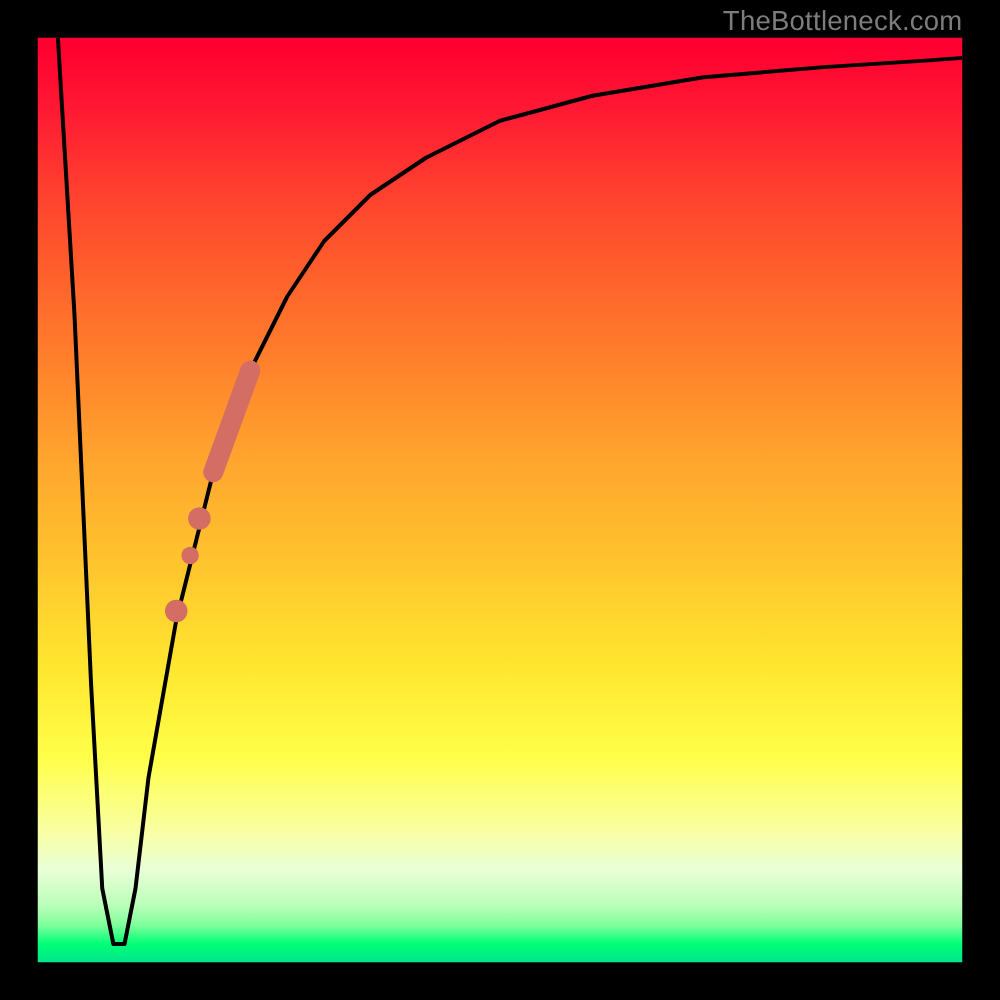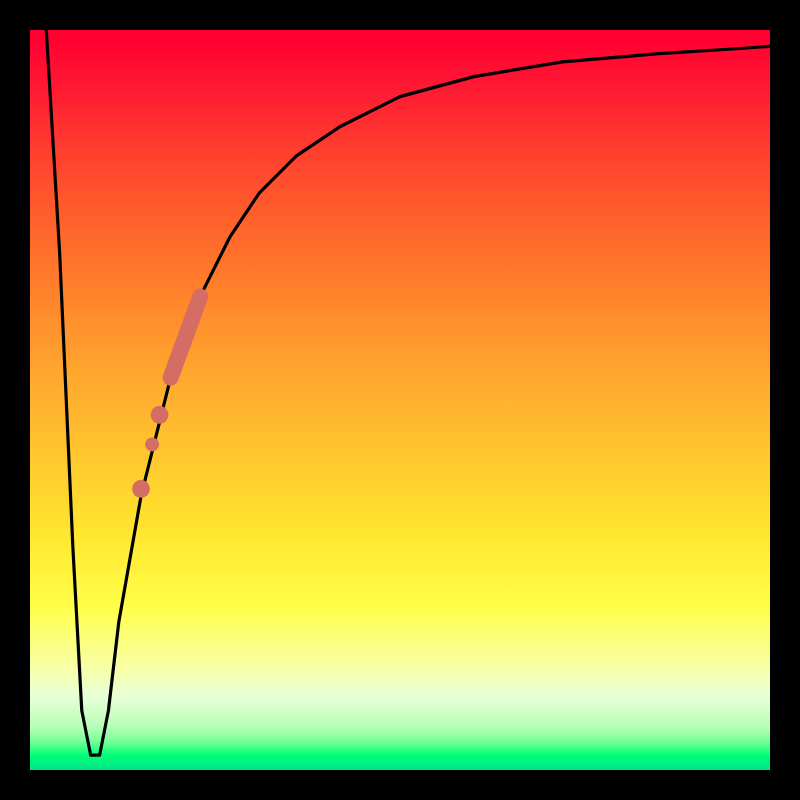--- a/index.html
+++ b/index.html
@@ -62,20 +62,21 @@
     font-size: 22px;
     font-weight: 500;
     letter-spacing: 0.2px;
     user-select: none;
   }
 </style>
 </head>
 <body>
 
 <div class="frame">
+  <div class="watermark">TheBottleneck.com</div>
   <div class="plot-area">
     <div class="gradient"></div>
     <svg class="curve-layer" viewBox="0 0 740 740" preserveAspectRatio="none">
       <path fill="none" stroke="#000" stroke-width="3.2" stroke-linejoin="round" stroke-linecap="round" d="M16.3 0.0 L29.6 222.0 L42.9 518.0 L51.8 680.8 L60.7 725.2 L69.6 725.2 L78.4 680.8 L88.8 592.0 L111.0 466.2 L140.6 347.8 L170.2 266.4 L199.8 207.2 L229.4 162.8 L266.4 125.8 L310.8 96.2 L370.0 66.6 L444.0 46.6 L532.8 31.8 L629.0 23.7 L710.4 18.5 L740.0 16.3" id="curve-path"></path>
       <g id="marker-layer">
           <line x1="140.6" y1="347.79999999999995" x2="170.20000000000002" y2="266.4" stroke="#d46d63" stroke-width="16" stroke-linecap="round"></line>
           <circle cx="129.5" cy="384.8" r="9" fill="#d46d63"></circle>
           <circle cx="122.10000000000001" cy="414.4" r="7" fill="#d46d63"></circle>
           <circle cx="111" cy="458.8" r="9" fill="#d46d63"></circle>
         </g>

